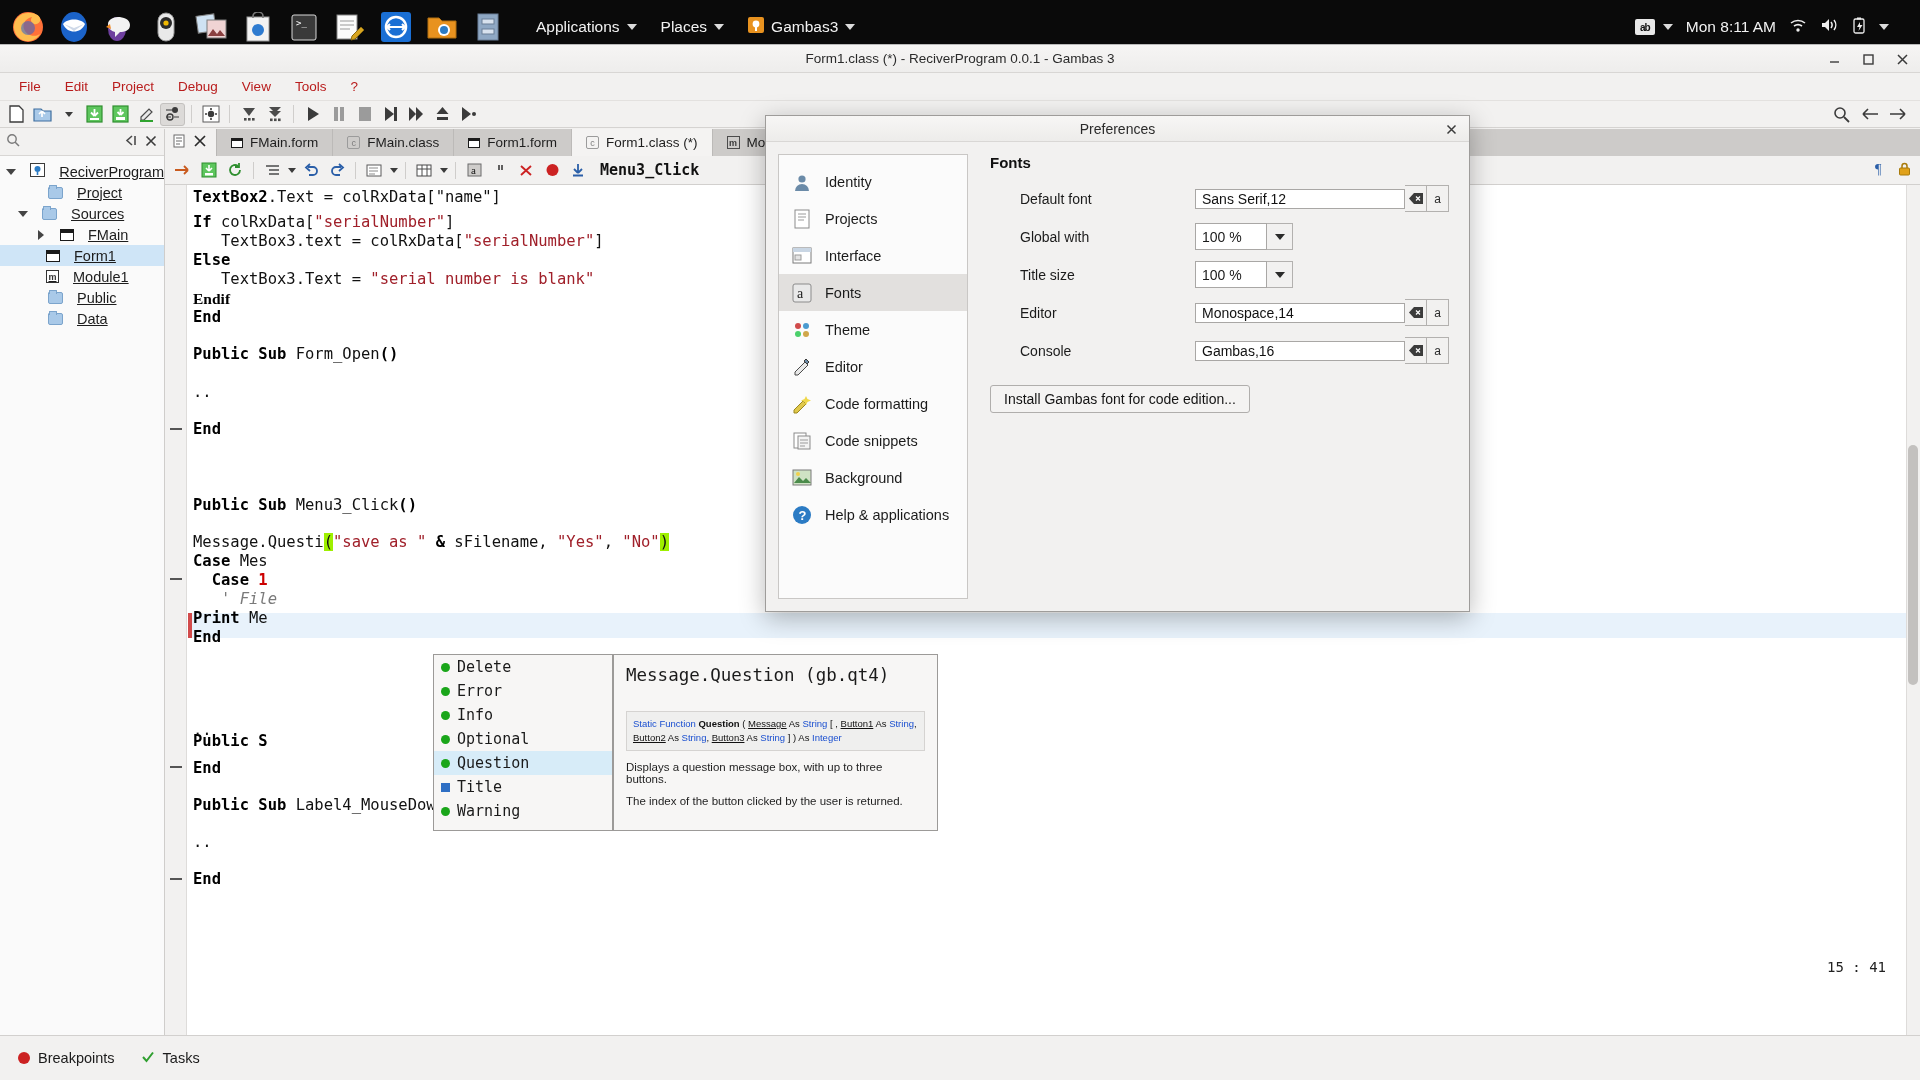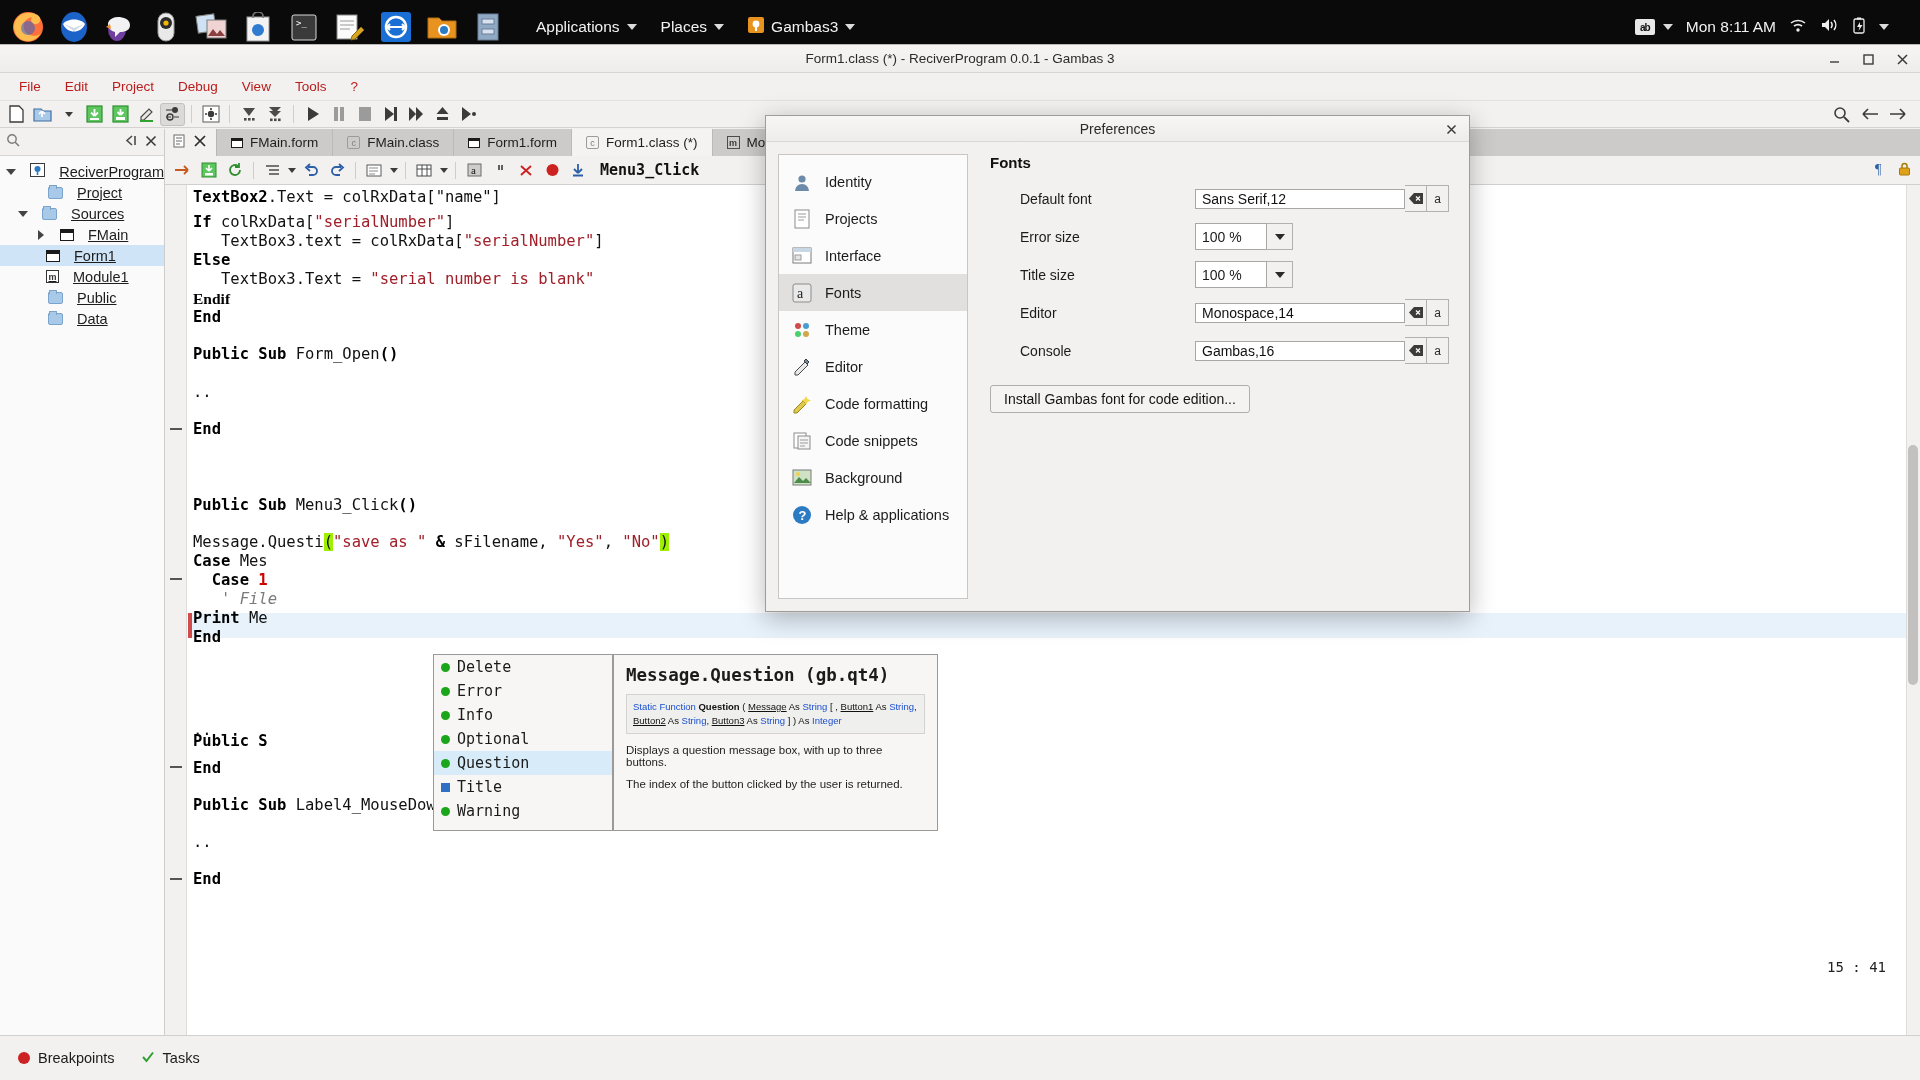--- a/index.html
+++ b/index.html
@@ -94,21 +94,21 @@
   .selparen{background:#9ef000;}
 
   
   #acpop{position:absolute;left:268px;top:525px;width:180px;height:177px;background:#f7f6f5;border:1px solid #9c9a98;z-index:30;
          font-family:"DejaVu Sans Mono", monospace;font-size:15px;}
   .acitem{height:24px;display:flex;align-items:center;gap:7px;padding-left:7px;color:#1a1a1a;}
   .acitem.sel{background:#d7ecf8;}
   .dotg{width:9px;height:9px;border-radius:50%;background:#1aa61a;}
   .dotb{width:9px;height:9px;background:#2f6fc4;}
   #actip{position:absolute;left:448px;top:525px;width:325px;height:177px;background:#f7f6f5;border:1px solid #9c9a98;z-index:30;padding:10px 12px;}
-  #actip h3{font-family:"DejaVu Sans Mono", monospace;font-size:17.5px;color:#1b1b1b;font-weight:bold;margin-bottom:9px;}
+  #actip h3{font-family:"DejaVu Sans Mono", monospace;font-size:17.5px;color:#1b1b1b;font-weight:normal;margin-bottom:26px;}
   .sigbox{background:#efefee;border:1px solid #d5d3d1;padding:5px 6px;font-size:9.5px;line-height:14px;color:#111;}
   .tipdesc{font-size:11.5px;color:#1e1e1e;margin-top:10px;}
 
   
   #statusbar{position:absolute;left:0;bottom:0;width:1920px;height:45px;background:#f2f1f0;border-top:1px solid #d2d0ce;display:flex;align-items:center;gap:26px;padding-left:18px;}
   .sbitem{display:flex;align-items:center;gap:8px;font-size:14.5px;color:#1b1b1b;}
   .reddot{width:12px;height:12px;border-radius:50%;background:#cc2222;}
   .coord{position:absolute;right:34px;bottom:55px;font-size:14px;color:#222;}
 
   
@@ -898,21 +898,21 @@
             <svg width="14" height="11" viewBox="0 0 14 11">
                 <path d="M5 0h9v11H5L0 5.5z" fill="#3b3b3b"></path>
                 <path d="M7 3.5l4 4M11 3.5l-4 4" stroke="#fff" stroke-width="1.2"></path>
               </svg>
           </span>
           <span class="fbtn">a</span>
         </span>
       </div>
 
       <div class="frow">
-        <span class="flab">Error size</span>
+        <span class="flab">Global with</span>
         <span class="spin">
           <span>100 %</span>
         </span>
         <span class="spinbtn">
           <span style="width:0;height:0;border-left:5px solid transparent;border-right:5px solid transparent;border-top:6px solid #2b2b2b;display:block"></span>
         </span>
       </div>
 
       <div class="frow">
         <span class="flab">Title size</span>

